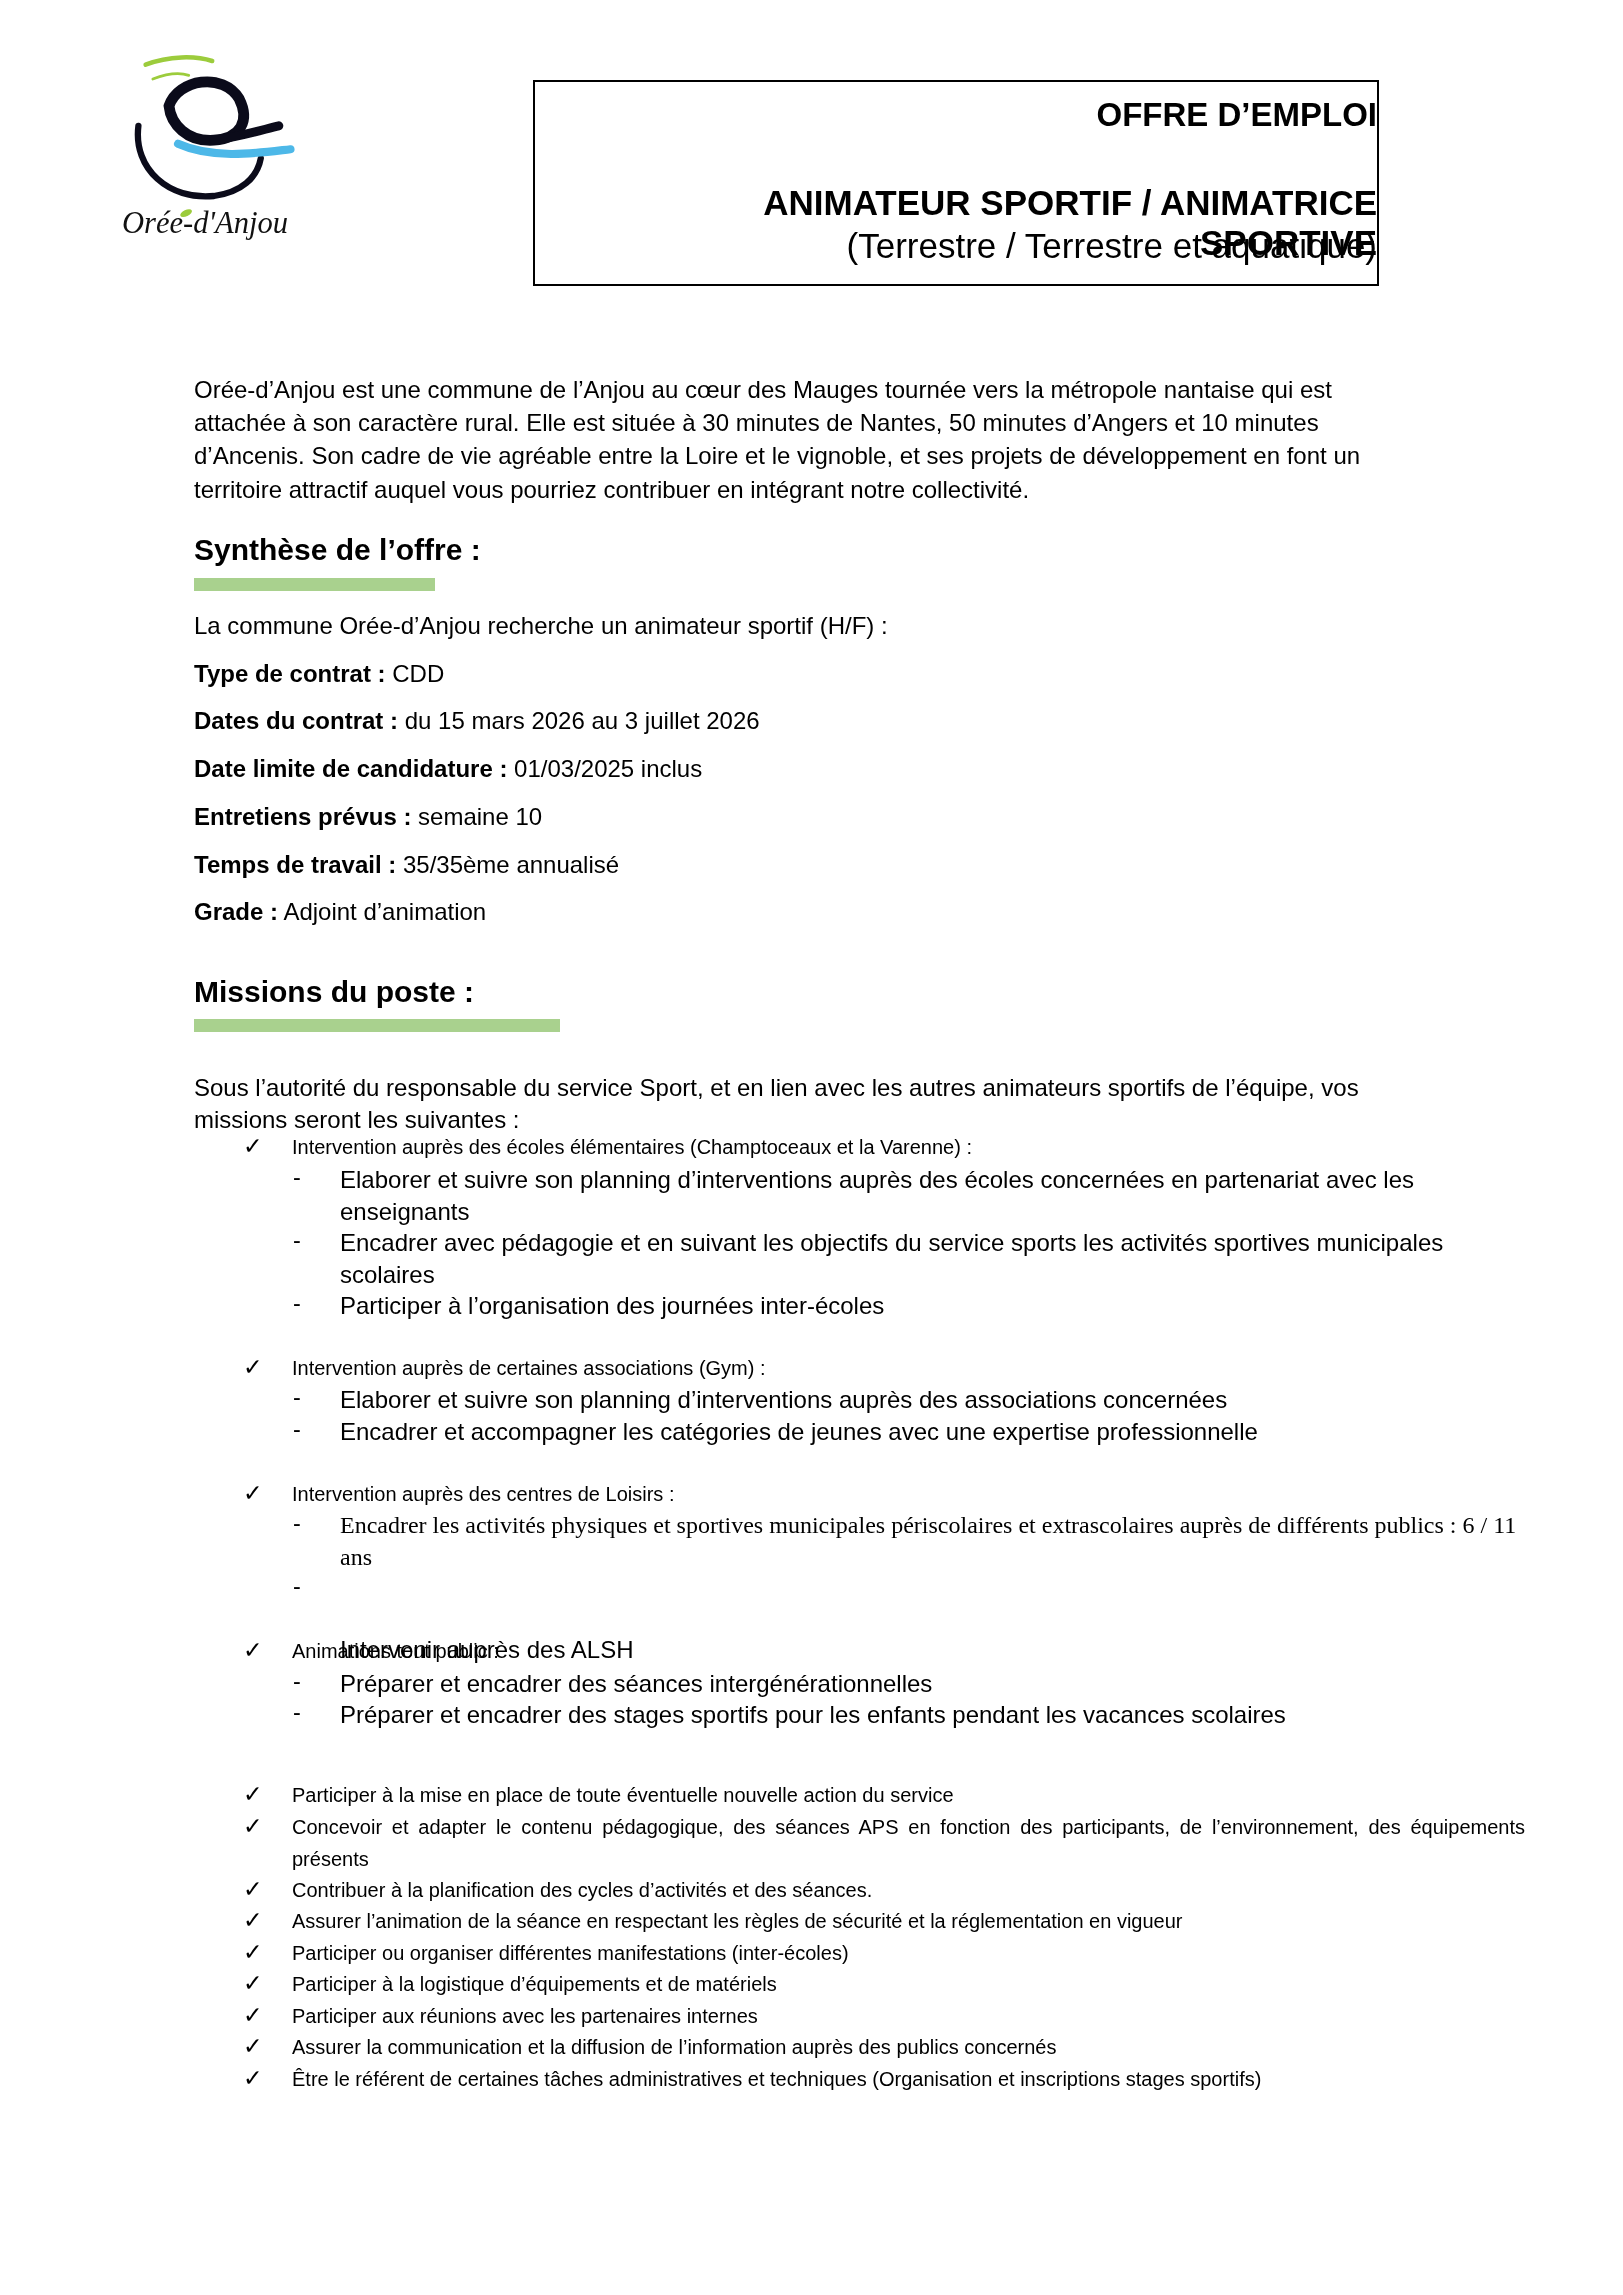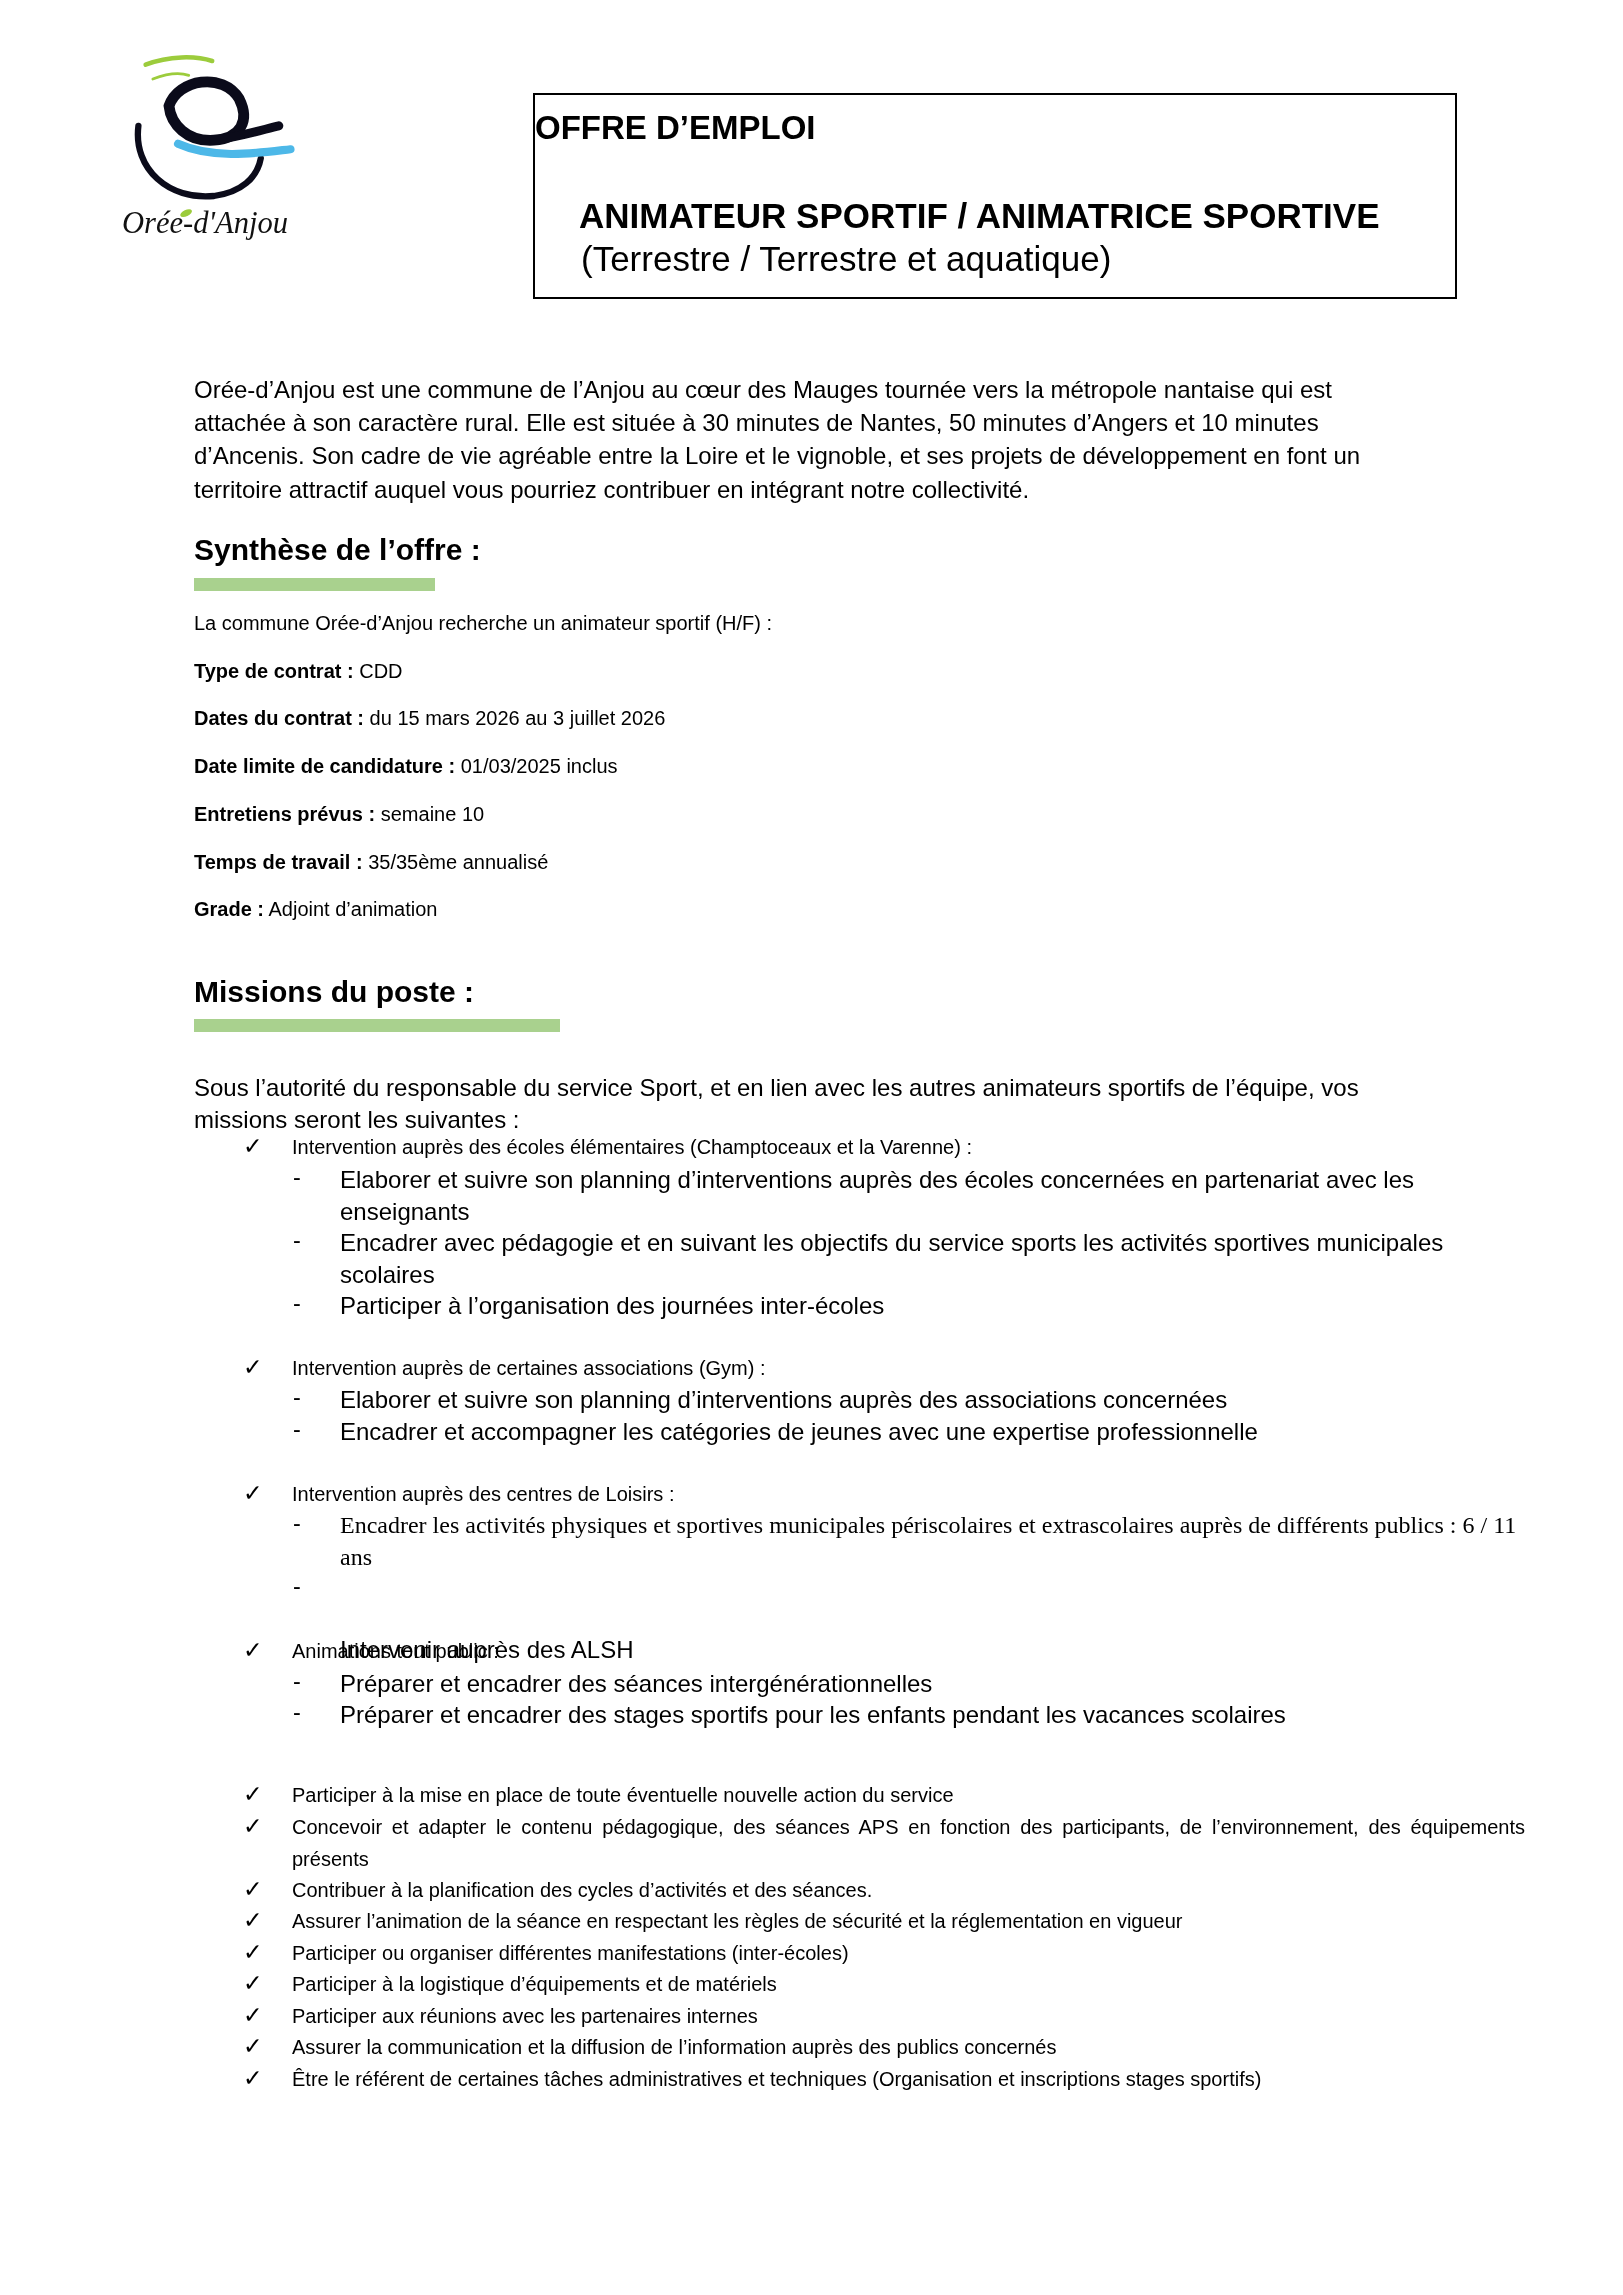--- a/index.html
+++ b/index.html
@@ -2,31 +2,31 @@
 <html style="font-size:14.4px"><head>
   <meta charset="utf-8">
   <style>
     html, body { margin: 0; padding: 0; background: #ffffff; }
     body {
       width: 1624px; height: 2295px; position: relative; overflow: hidden;
       font-family: "Liberation Sans", sans-serif; color: #000;
     }
     .logo { position: absolute; left: 106px; top: 52px; width: 198px; height: 189px; }
     .title-box {
-      position: absolute; left: 533px; top: 93px; width: 924px; height: 206px;
-      border: 2.7px solid #000; box-sizing: border-box; text-align: left;
+      position: absolute; left: 533px; top: 80px; width: 846px; height: 206px;
+      border: 2.7px solid #000; box-sizing: border-box; text-align: right;
     }
     .title-box .t1 { position: absolute; left: 0; right: 0; top: 14.4px; font-size: 33px; font-weight: bold; }
     .title-box .t2 { position: absolute; left: 0; right: 0; top: 101px; font-size: 35px; font-weight: bold; padding-left: 44px; }
     .title-box .t3 { position: absolute; left: 0; right: 0; top: 144px; font-size: 35px; padding-left: 46px; }
 
     .txt { position: absolute; left: 194px; font-size: 24px; line-height: 33px; width: 1332px; }
     .h2 { position: absolute; left: 194px; font-size: 30px; font-weight: bold; }
     .bar { position: absolute; left: 194px; height: 12.6px; background: #a9d18e; }
-    .kv { position: absolute; left: 194px; font-size: 20px; }
+    .kv { position: absolute; left: 194px; font-size: 24px; }
     .kv b { font-weight: bold; text-align: right; }
 
     .check { position: absolute; left: 243px; font-size: 23.4px; }
     .li { position: absolute; left: 292px; font-size: 20px; line-height: 31.5px; width: 1233px; }
     .li.justify { text-align: justify; text-align-last: left; }
     .dash { position: absolute; left: 293px; font-size: 23.4px; }
     .sub { position: absolute; left: 340px; font-size: 24px; line-height: 31.5px; width: 1188px; }
   </style>
 </head>
 <body>

